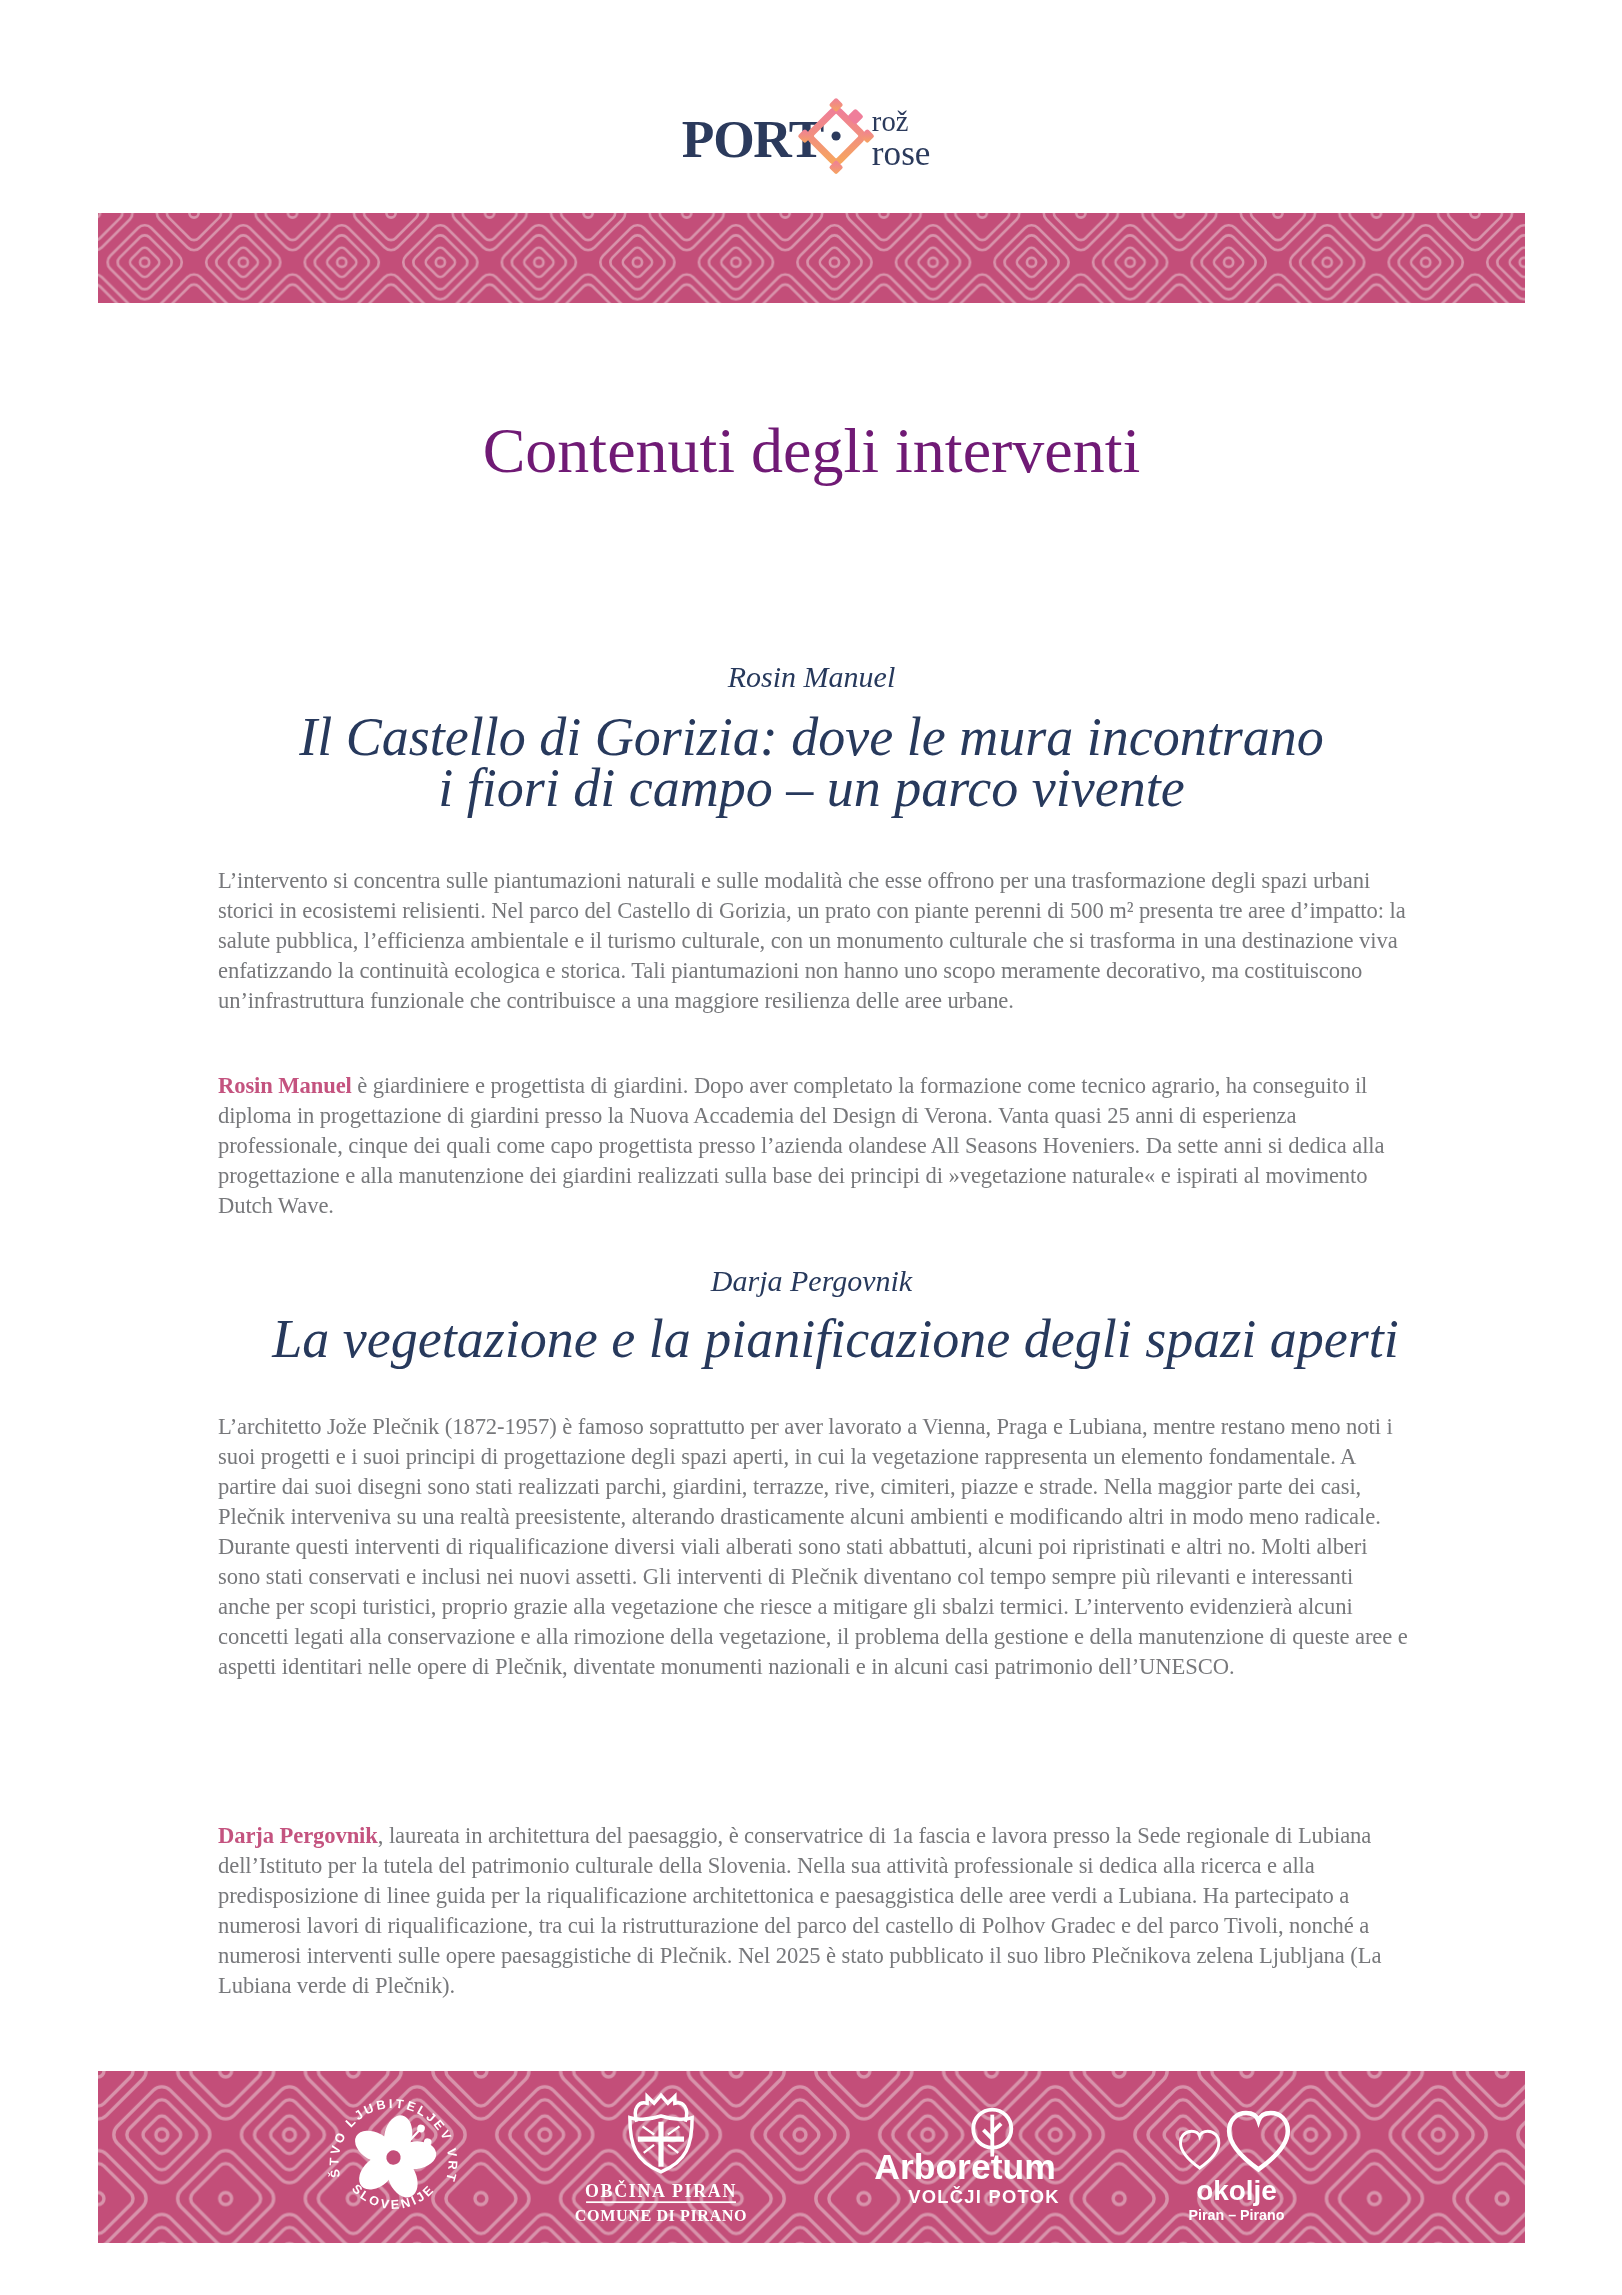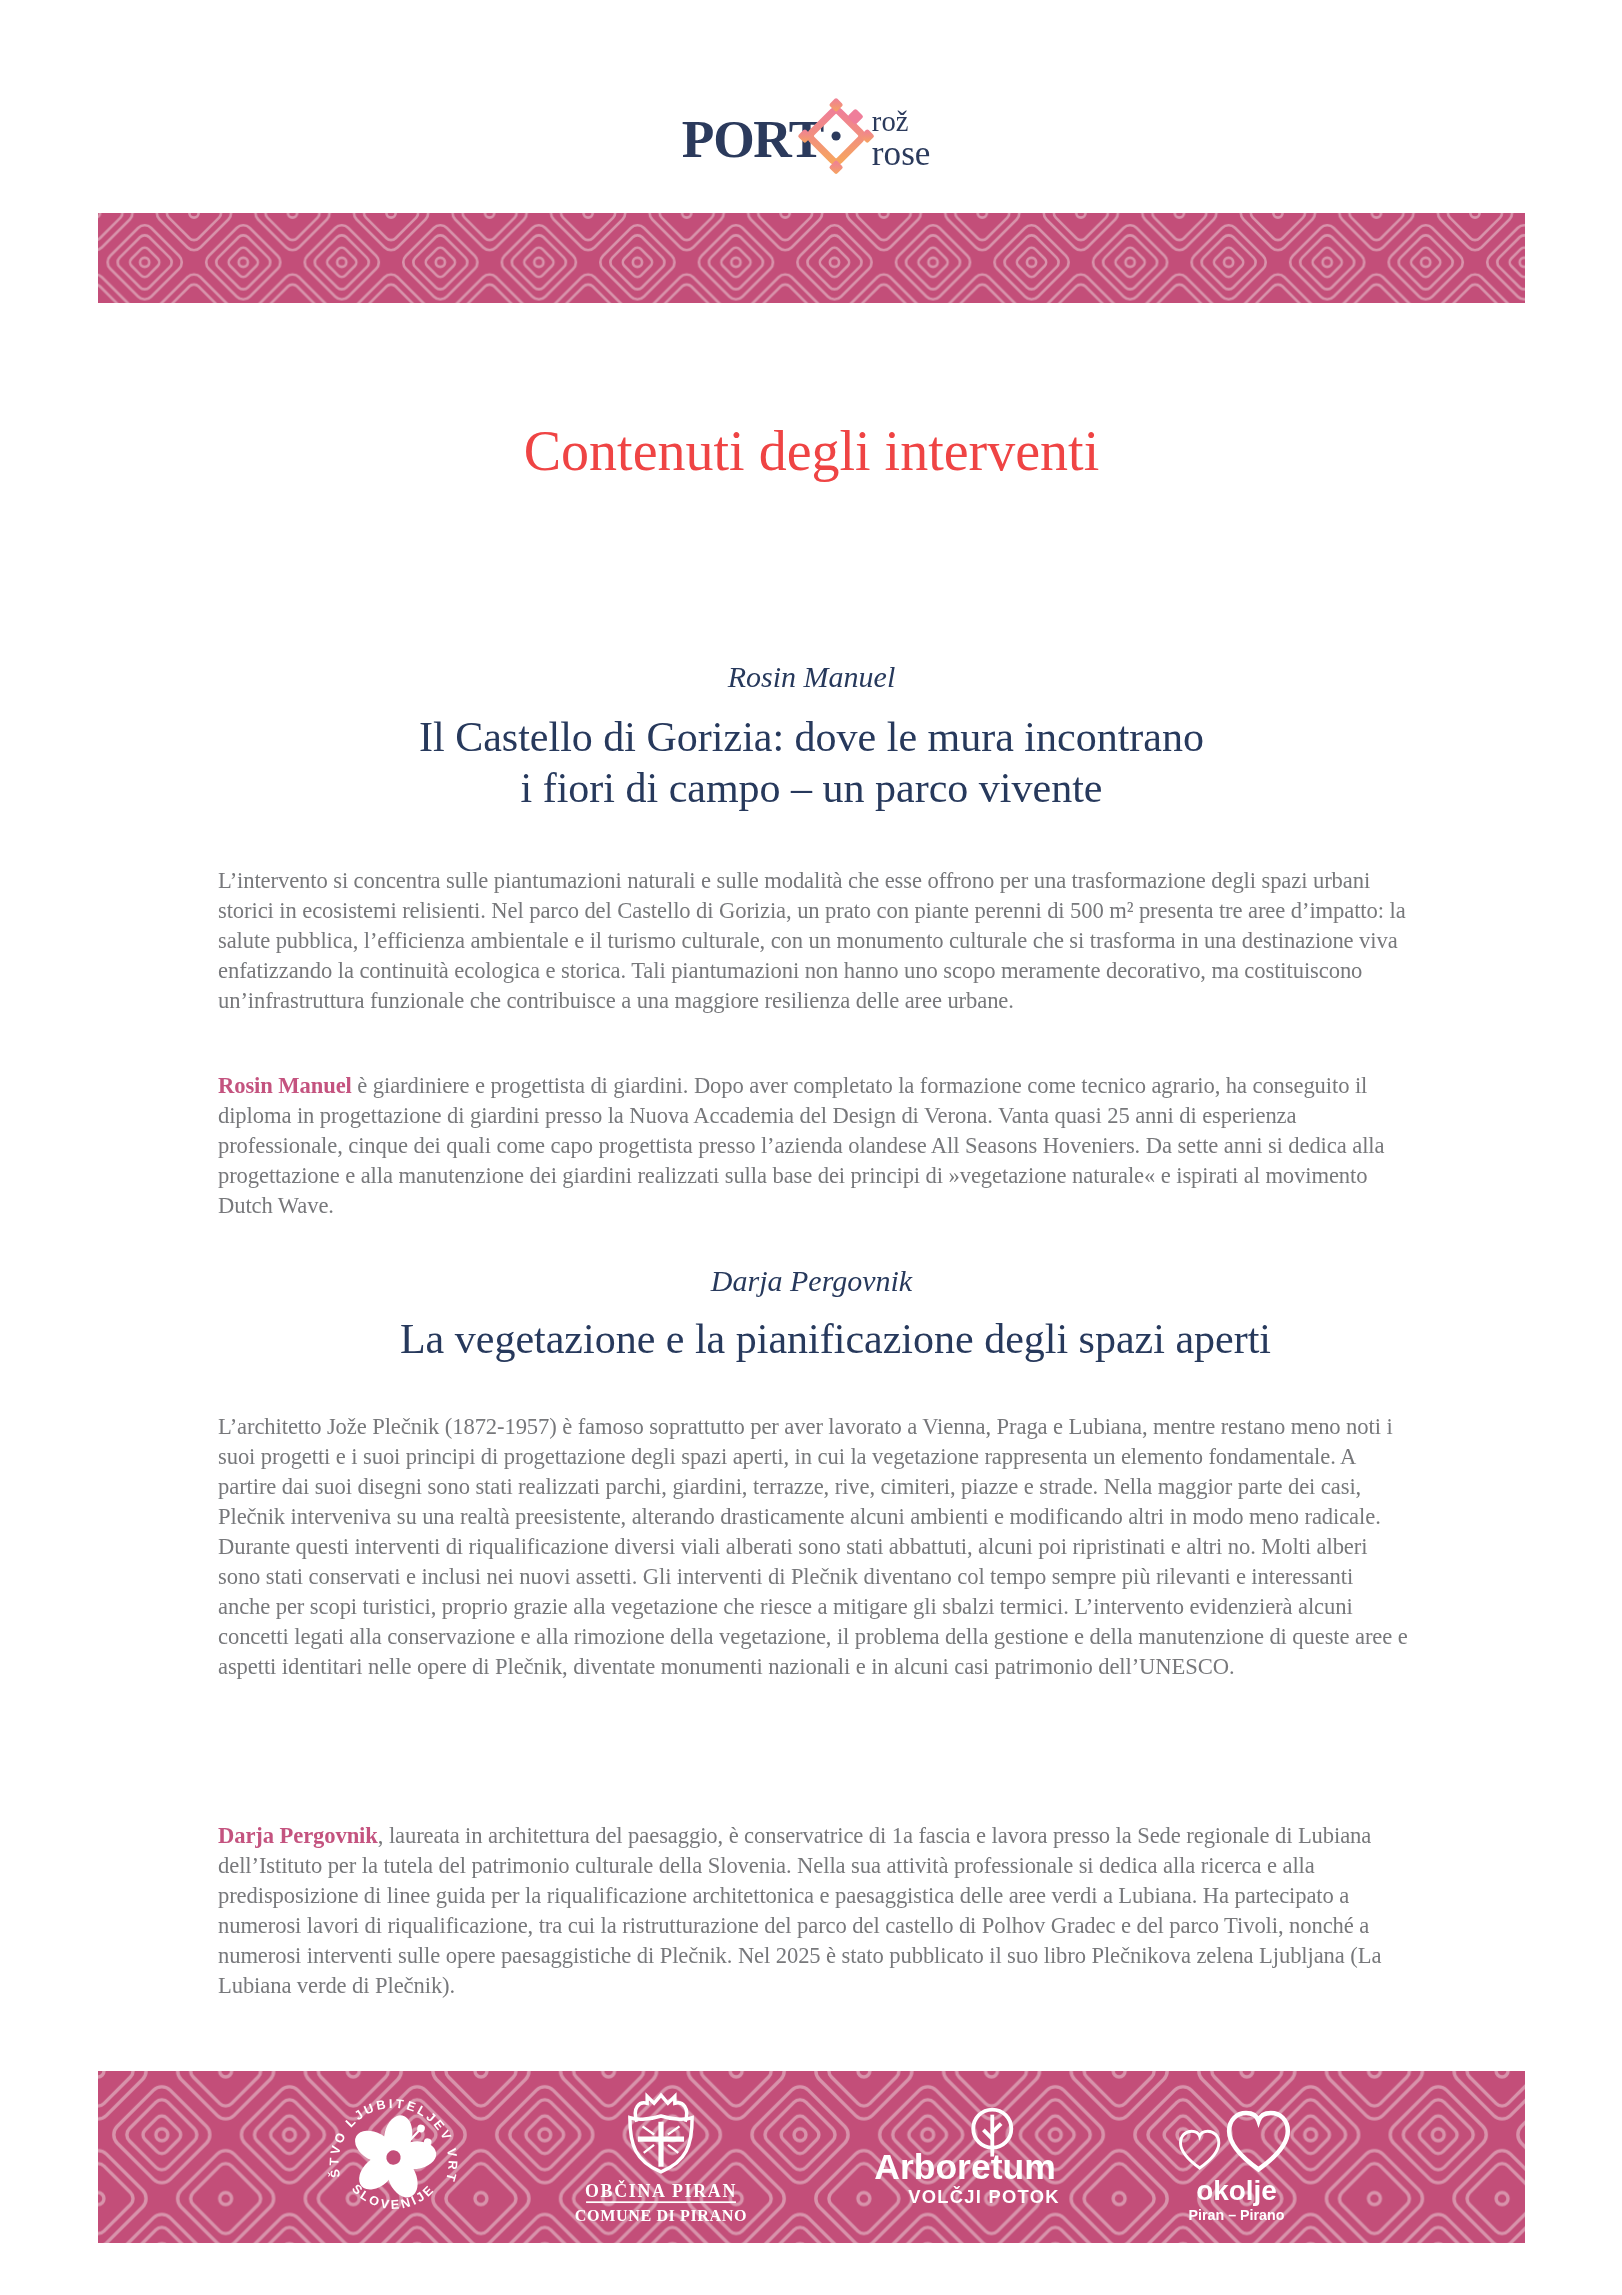--- a/index.html
+++ b/index.html
@@ -10,28 +10,28 @@
   .logo-wrap{position:absolute;top:97px;left:0;width:100%;display:flex;justify-content:center;}
 
   
   .band-top{position:absolute;top:213px;left:98px;width:1427px;height:90px;display:block;}
   .band-bottom-wrap{position:absolute;top:2071px;left:98px;width:1427px;height:172px;}
   .band-bottom{position:absolute;inset:0;width:1427px;height:172px;display:block;}
   .footer-logos{position:absolute;inset:0;display:flex;justify-content:center;align-items:center;gap:98px;}
 
   
   .main-title{position:absolute;top:402px;left:0;width:100%;text-align:center;
-              font-family:"Liberation Serif",serif;color:#ef4444;font-size:56px;line-height:98px;}
+              font-family:"Liberation Serif",serif;color:#701a75;font-size:64px;line-height:98px;}
   .main-title .l2{font-style:italic;}
 
   
   .speaker{position:absolute;left:0;width:100%;text-align:center;font-family:"Liberation Serif",serif;
            font-style:italic;font-size:30px;line-height:37px;color:#27395c;}
   .sec-title{position:absolute;left:0;width:100%;text-align:center;font-family:"Liberation Serif",serif;
-             font-size:42px;line-height:51px;color:#27395c;}
+             font-size:54px;line-height:51px;color:#27395c;font-style:italic;}
   .body-par{position:absolute;left:218px;width:1191px;font-size:22.6px;line-height:30px;
             letter-spacing:-0.1px;color:#77787b;text-align:left;font-family:Liberation Serif, serif;}
   .bio-name{color:#c4537f;font-weight:bold;}
 
   .sp1{top:658px;}   .t1{top:712px;}   .p1{top:843px;}   .b1{top:1048px;}
   .sp2{top:1262px;}   .t2{top:1314px;margin-left:24px;}   .p2{top:1389px;}   .b2{top:1798px;}
 
   svg text{user-select:none;}
 </style>
 </head>

